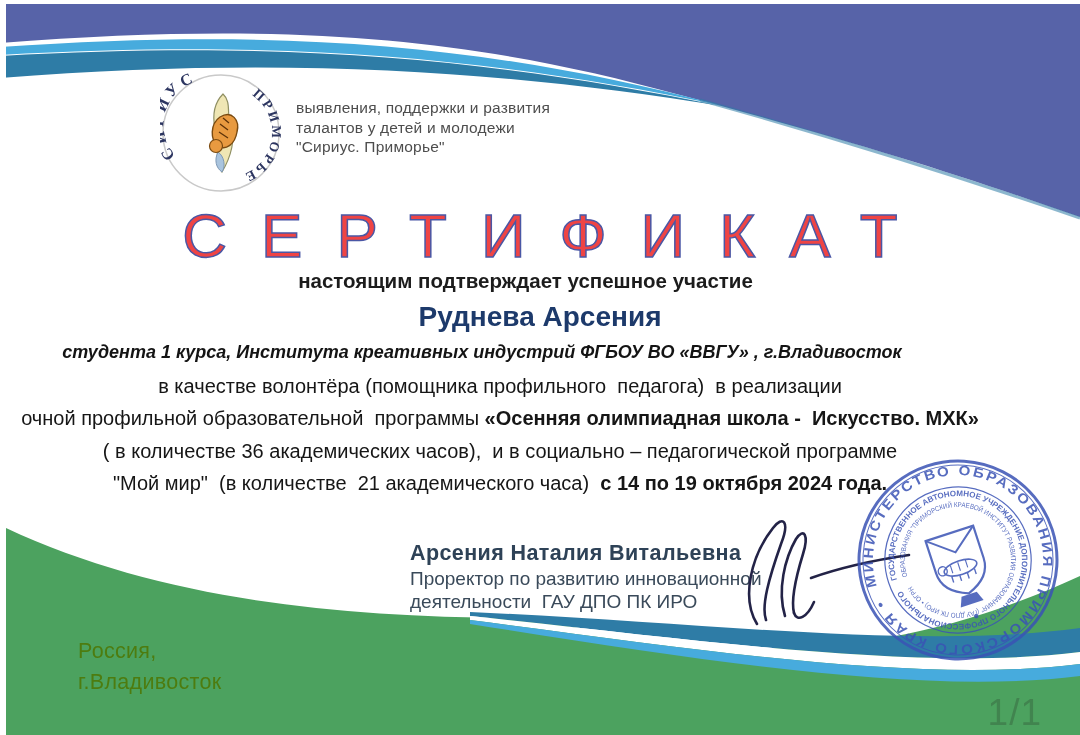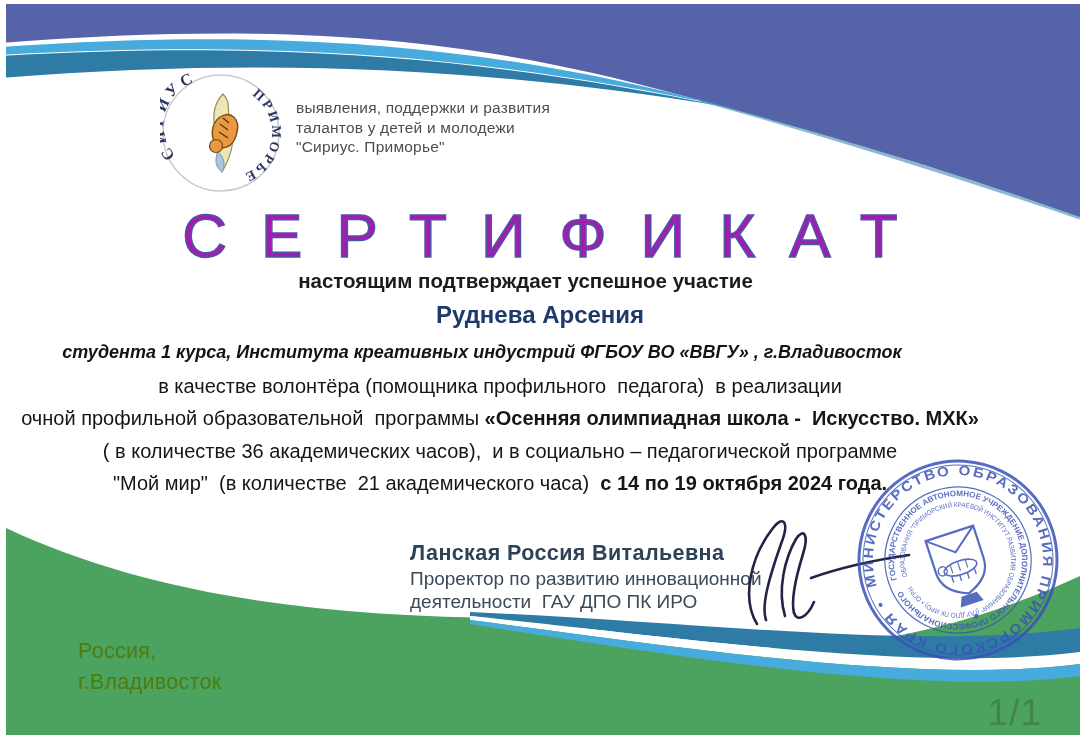--- a/index.html
+++ b/index.html
@@ -23,30 +23,30 @@
   #logo{left:160px;top:72px;z-index:3;}
   .org-block{
     left:296px;top:98px;z-index:3;color:#4d4d4d;
     font-size:15.5px;line-height:19.5px;letter-spacing:.2px;
   }
 
   
   .cert-title{
     left:0;top:200px;width:1080px;text-align:center;z-index:3;
     font-size:62px;letter-spacing:34px;text-indent:34px;
-    color:#a21caf;-webkit-text-stroke:1.5px #4a57a5;
+    color:#ef4444;-webkit-text-stroke:1.5px #4a57a5;
     font-weight:400;
   }
   .subtitle{
     left:0;top:269px;width:1051px;text-align:center;z-index:3;
     font-size:20.5px;color:#1c1c1c;font-weight:600;
   }
   .recipient{
     left:0;top:301px;width:1080px;text-align:center;z-index:3;
-    font-size:24px;font-weight:bold;color:#1d3a6b;
+    font-size:28px;font-weight:bold;color:#1d3a6b;
   }
   .recipient-details{
     left:0;top:342px;width:964px;text-align:center;z-index:3;
     font-size:18px;font-style:italic;font-weight:600;color:#141414;white-space:pre-wrap;
   }
   .body-line{
     left:0;width:1000px;text-align:center;z-index:3;
     font-size:20px;color:#161616;white-space:pre-wrap;
   }
   .body-line b{font-weight:bold;}
@@ -124,21 +124,21 @@
 <div class="abs cert-title">СЕРТИФИКАТ</div>
 <div class="abs subtitle">настоящим подтверждает успешное участие</div>
 <div class="abs recipient">Руднева Арсения</div>
 <div class="abs recipient-details">студента 1 курса, Института креативных индустрий ФГБОУ ВО «ВВГУ» , г.Владивосток</div>
 
 <div id="body1" class="abs body-line">в качестве волонтёра (помощника профильного  педагога)  в реализации</div>
 <div id="body2" class="abs body-line"><span>очной профильной образовательной  программы </span><b>«Осенняя олимпиадная школа -  Искусство. МХК»</b></div>
 <div id="body3" class="abs body-line">( в количестве 36 академических часов),  и в социально – педагогической программе</div>
 <div id="body4" class="abs body-line"><span>"Мой мир"  (в количестве  21 академического часа)  </span><b>с 14 по 19 октября 2024 года.</b></div>
 
-<div class="abs sig-name">Ланская Россия Витальевна</div>
+<div class="abs sig-name">Арсения Наталия Витальевна</div>
 <div class="abs sig-title"><span>Проректор по развитию инновационной</span><br><span>деятельности  ГАУ ДПО ПК ИРО</span></div>
 
 <svg id="signature-svg" class="abs" width="210" height="145" viewBox="0 0 210 145">
   <g fill="none" stroke="#232347" stroke-width="2.6" stroke-linecap="round">
     <path d="M42,126 C26,100 36,58 58,30 C68,17 75,23 66,46 C54,80 46,108 51,122"></path>
     <path d="M70,118 C62,92 70,60 81,41 C89,29 94,37 88,56 C80,82 76,103 79,115"></path>
     <path d="M79,115 C82,124 92,120 99,104"></path>
     <path d="M96,80 C124,70 160,62 194,57"></path>
   </g>
 </svg>

